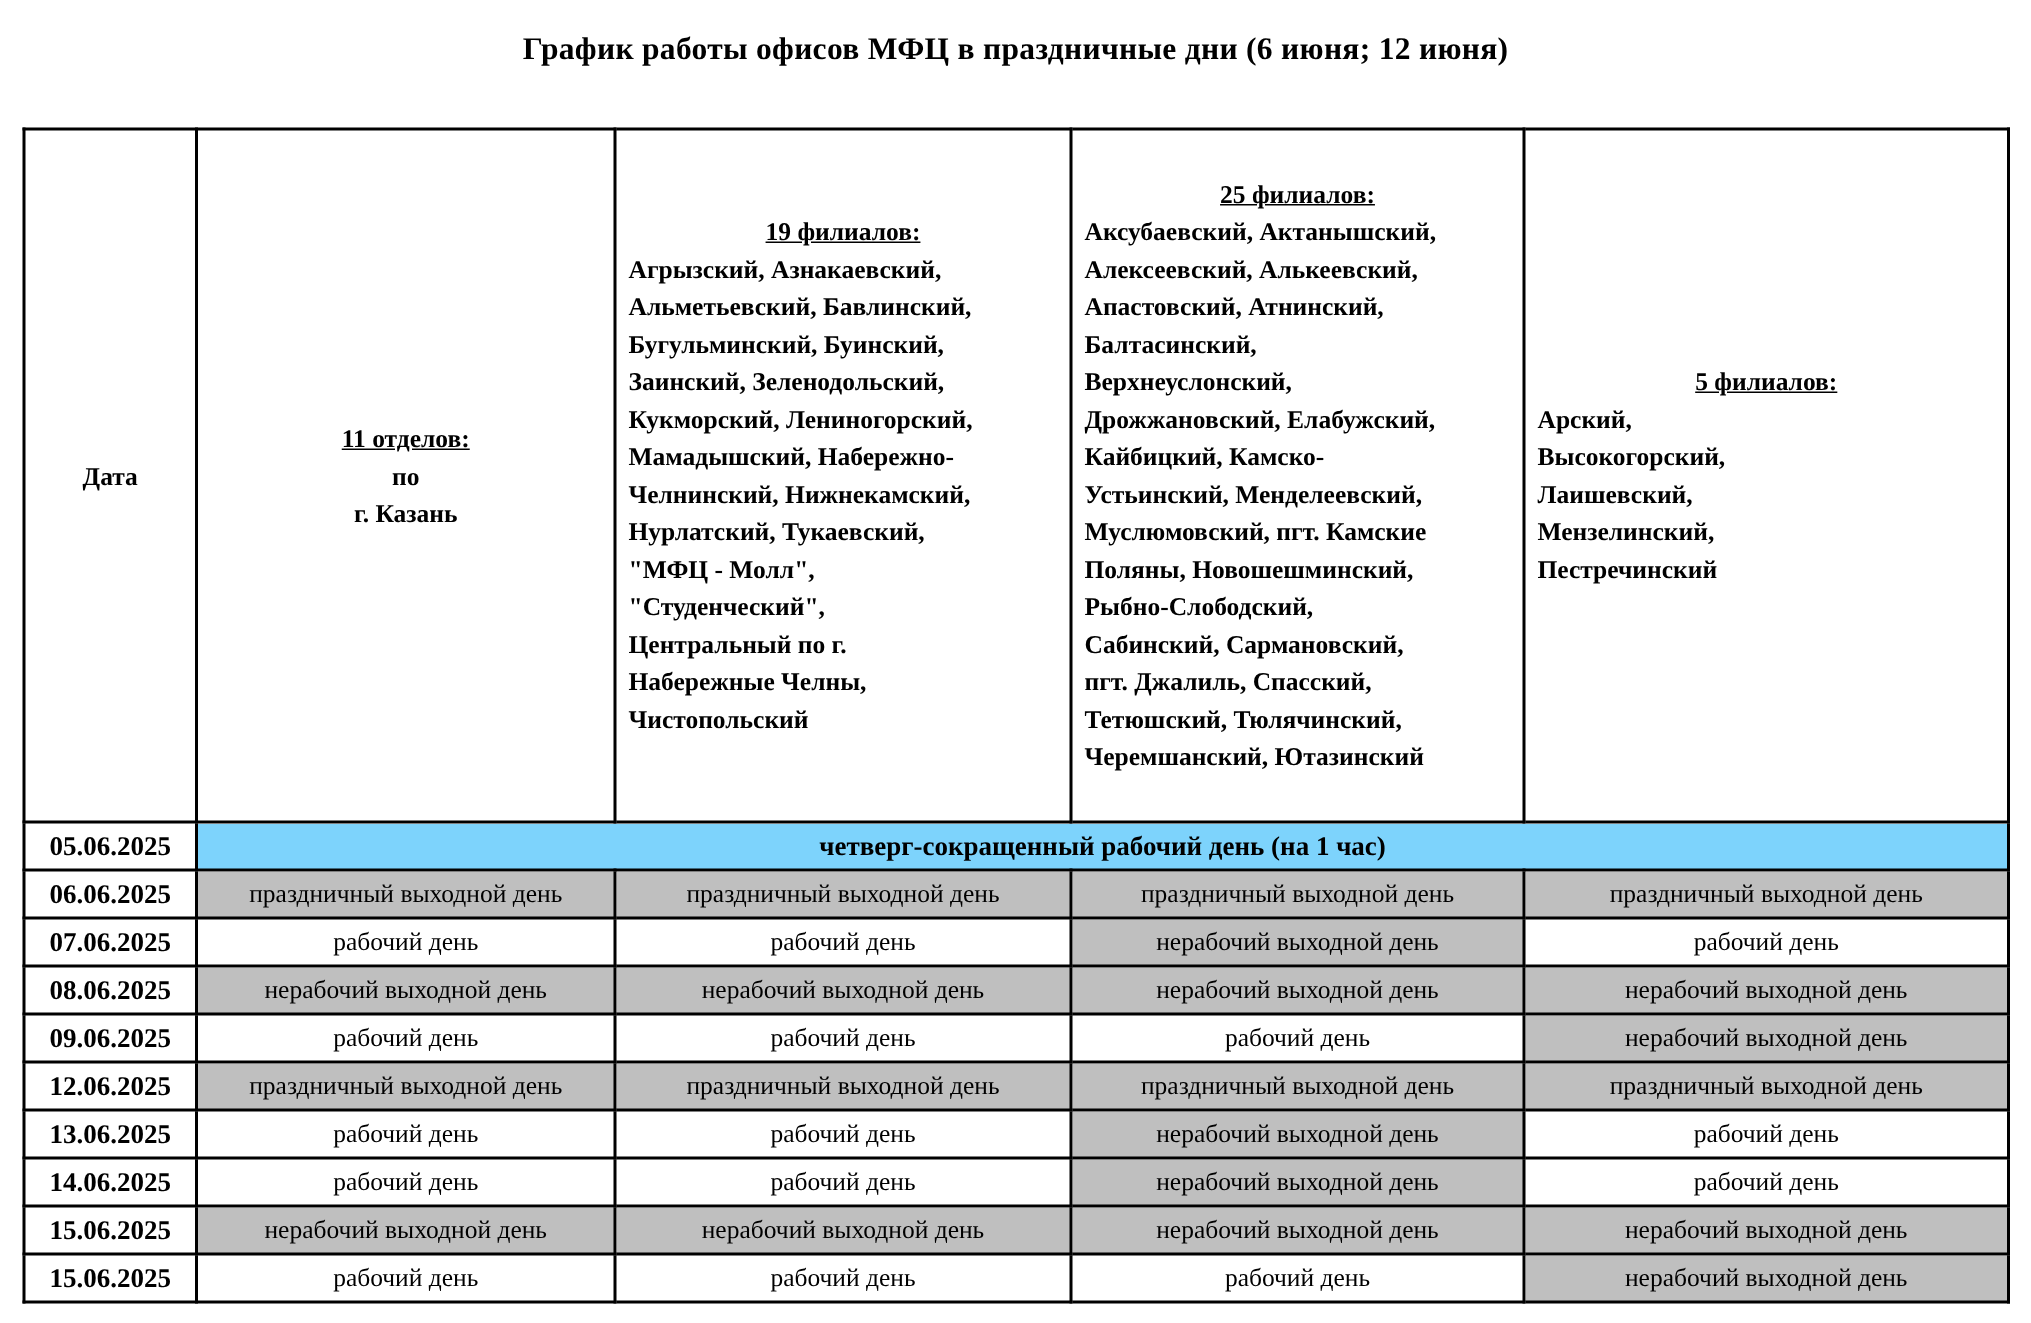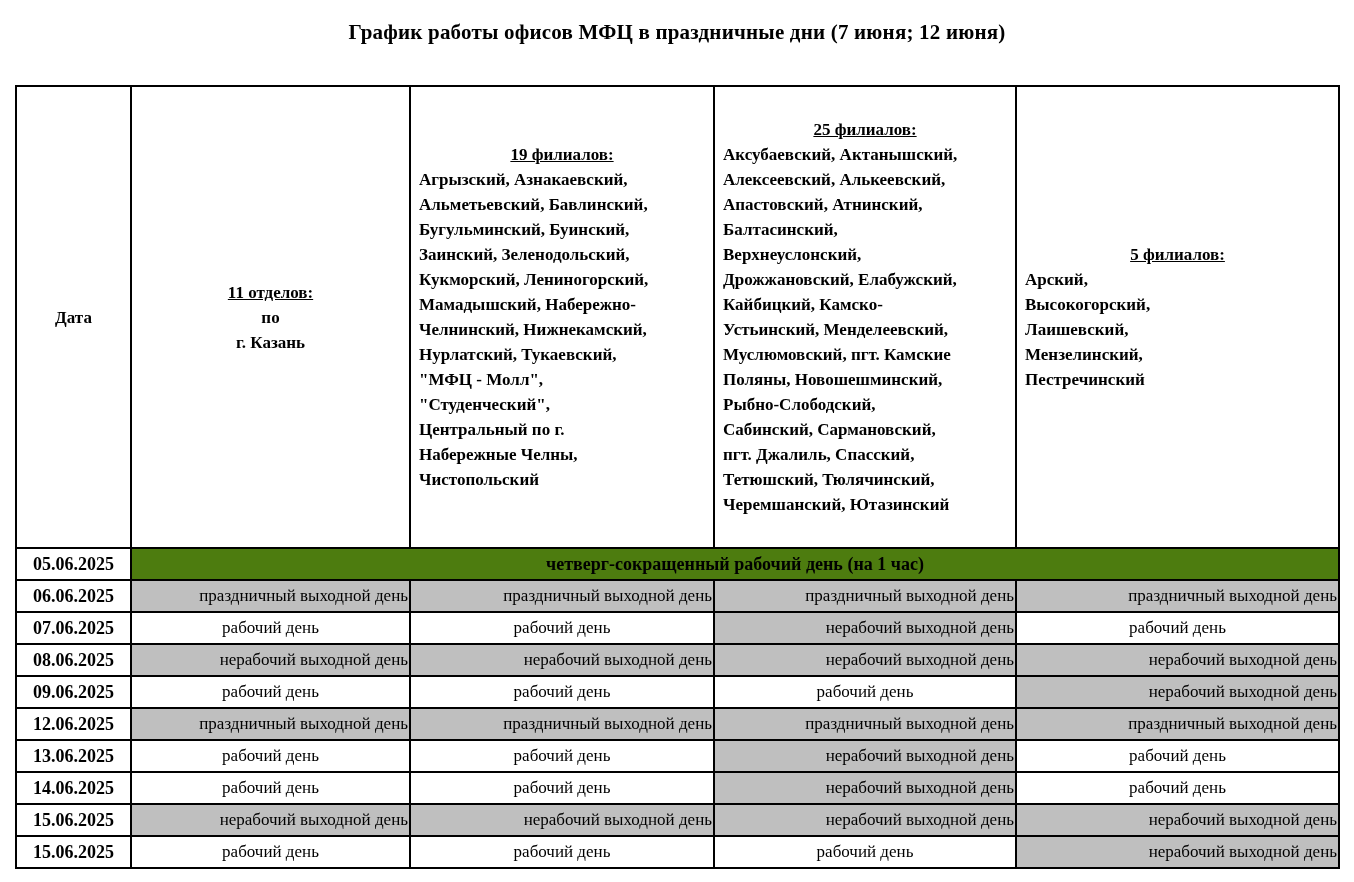--- a/index.html
+++ b/index.html
@@ -58,32 +58,32 @@
     font-weight: bold;
     text-align: center;
     font-size: 18px;
     background: #ffffff;
   }
   td.status-cell {
     text-align: center;
     font-size: 17px;
     background: #ffffff;
   }
-  td.status-cell.shaded { background: var(--shaded, #bfbfbf); text-align: right; }
+  td.status-cell.shaded { background: var(--shaded, #bfbfbf); }
   td.note-cell {
     font-weight: bold;
     text-align: center;
     font-size: 18px;
-    background: #4d7c0f;
+    background: #7dd3fc;
   }
 </style>
 </head>
 <body>
 
-<div class="title">График работы офисов МФЦ в праздничные дни (7 июня; 12 июня)</div>
+<div class="title">График работы офисов МФЦ в праздничные дни (6 июня; 12 июня)</div>
 
 <table class="schedule">
   <colgroup>
     <col style="width:115px">
     <col style="width:279px">
     <col style="width:304px">
     <col style="width:302px">
     <col style="width:323px">
   </colgroup>
   <tbody id="table-body">

